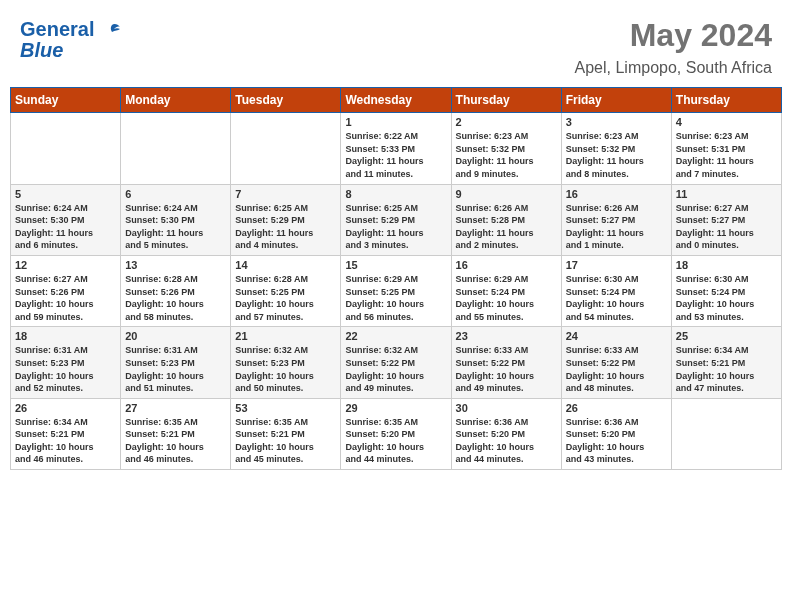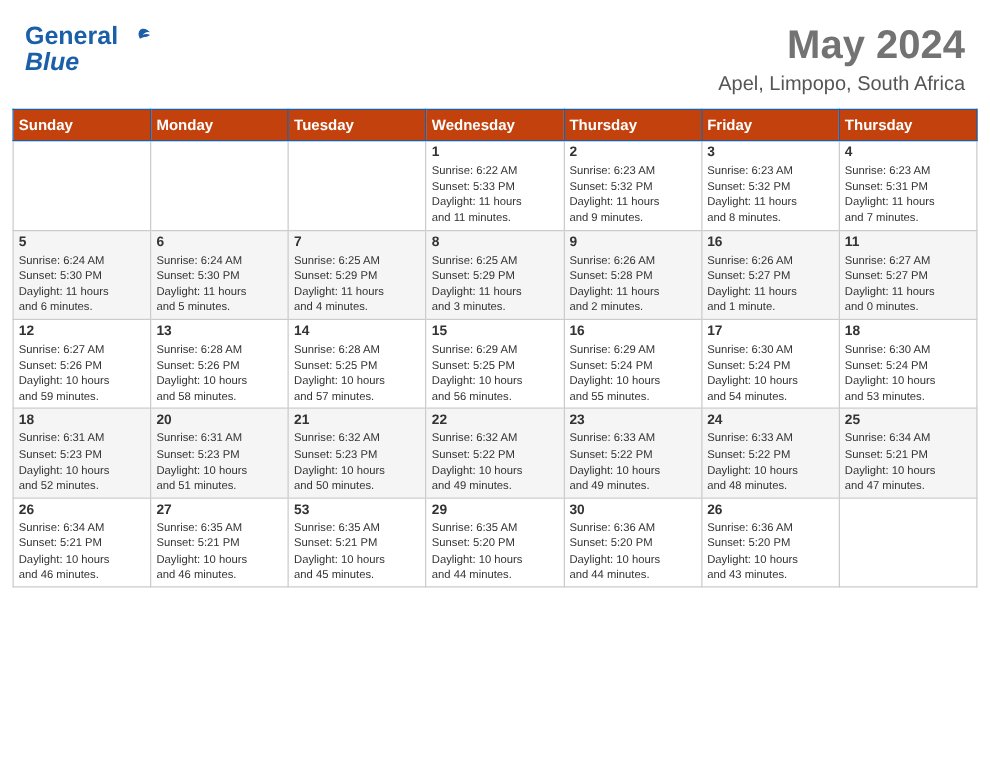--- a/index.html
+++ b/index.html
@@ -74,20 +74,21 @@
       font-size: 11px;
       font-weight: bold;
       color: #333;
       display: block;
       margin-bottom: 2px;
     }
     .day-info {
       font-size: 9px;
       color: #333;
       line-height: 1.4;
+      font-weight: bold;
     }
     .empty-cell {
       background: #fff !important;
     }
   </style>
 </head>
 <body>
 
 <div class="header">
   <div class="logo">

